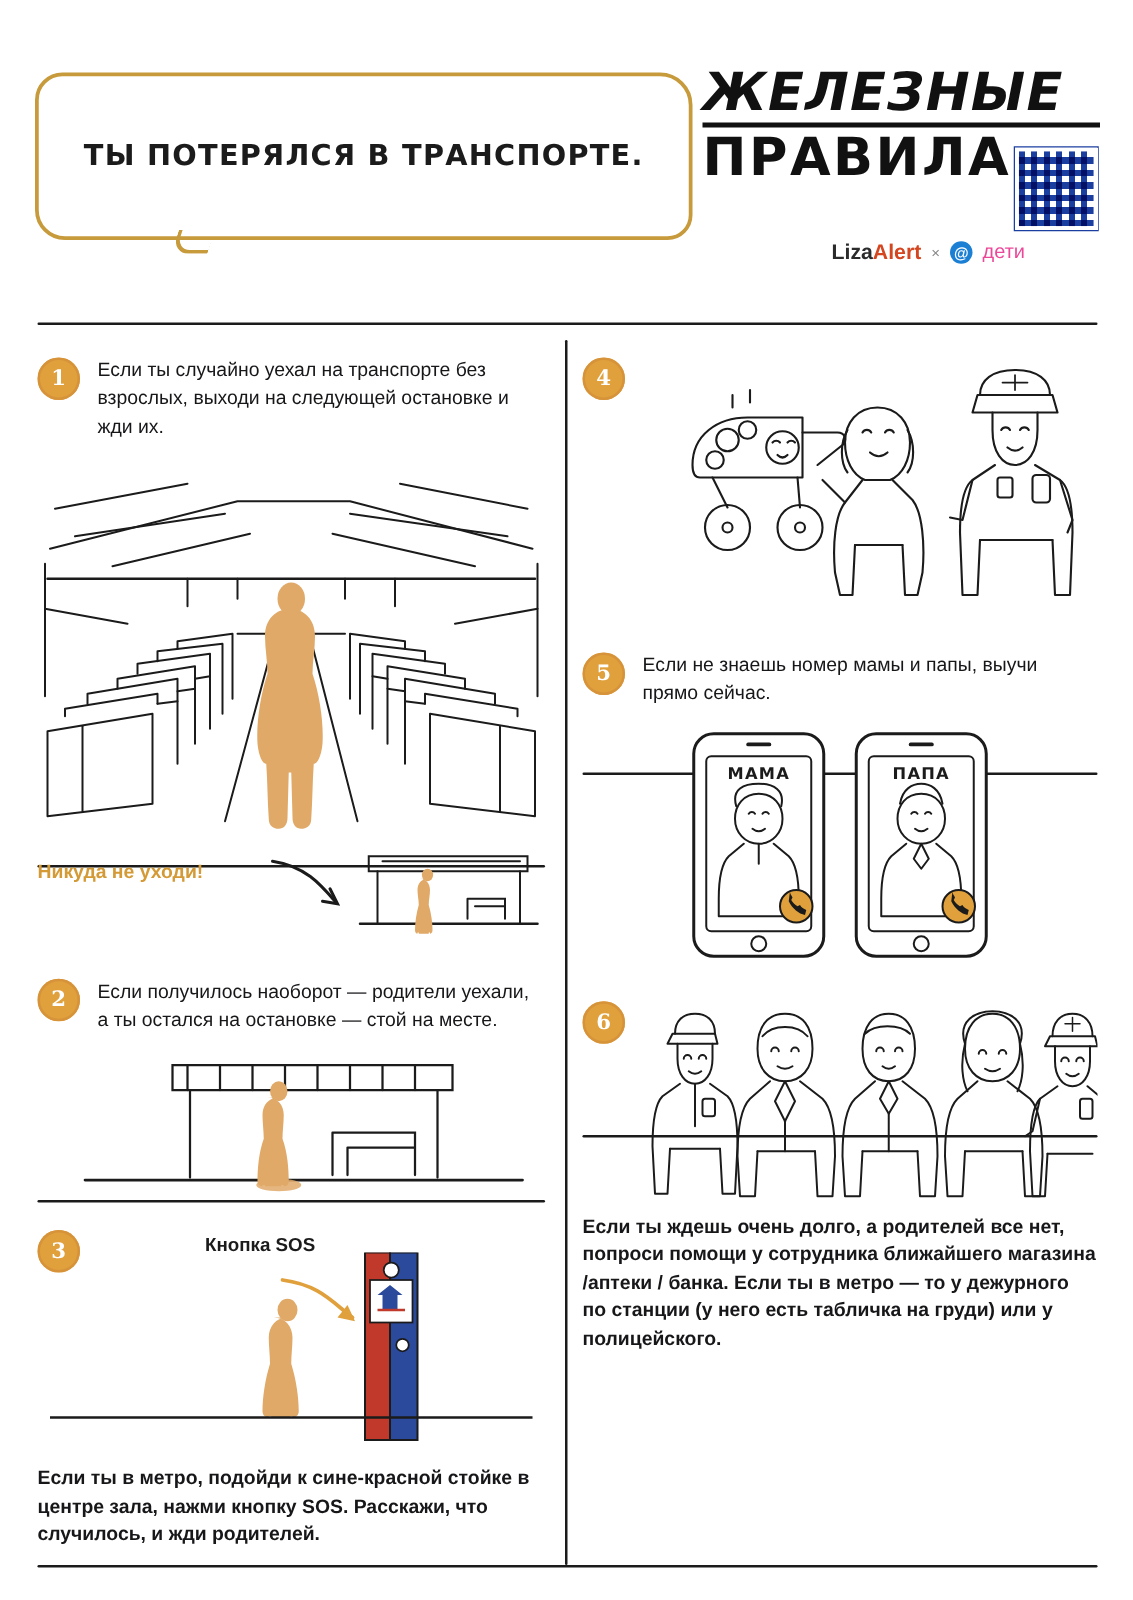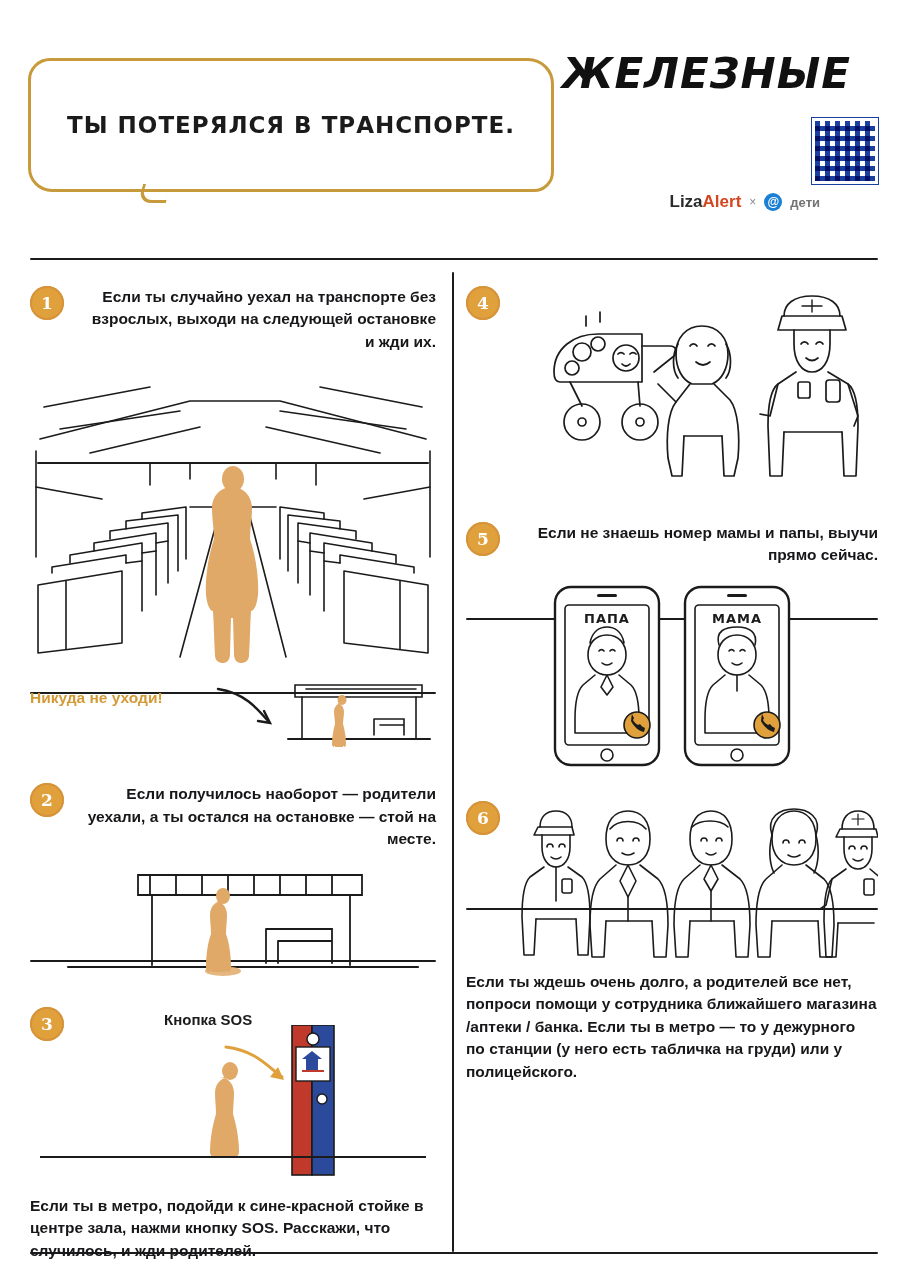--- a/index.html
+++ b/index.html
@@ -119,21 +119,21 @@
   .partners .x { color: #888; font-size: 12px; }
   .partners .deti-badge {
     width: 18px; height: 18px;
     border-radius: 50%;
     background: #1b7fd4;
     color: #fff;
     font-size: 12px;
     display: flex; align-items: center; justify-content: center;
     font-weight: bold;
   }
-  .partners .deti { font-weight: bold; color: #737373; font-size: 13px; }
+  .partners .deti { font-weight: normal; color: #ec4899; font-size: 16px; }
 
   
   .hrule {
     position: absolute;
     background: #1b1b1b;
     height: 2px;
     border-radius: 2px;
   }
   .vrule {
     position: absolute;
@@ -160,22 +160,21 @@
     font-family: "DejaVu Serif", serif;
     font-size: 17px;
     font-weight: bold;
     display: flex; align-items: center; justify-content: center;
     box-shadow: inset 0 0 0 2px #d6933a;
   }
   .step-text {
     font-size: 15.5px;
     line-height: 1.45;
     color: #17171a;
-    font-weight: 700;
-    text-align: right;
+    font-weight: 400;
   }
   .caption {
     font-size: 15.5px;
     line-height: 1.45;
     color: #17171a;
     font-weight: 600;
   }
   .note {
     color: #d39a36;
     font-weight: bold;
@@ -205,20 +204,21 @@
 
   <div class="header">
 
     <div class="title-bubble">
       <div class="t1">ТЫ ПОТЕРЯЛСЯ В ТРАНСПОРТЕ.</div>
     </div>
     <div class="bubble-tail"></div>
 
     <div class="brand">
       <div class="b1">ЖЕЛЕЗНЫЕ</div>
+      <div class="b2">ПРАВИЛА</div>
     </div>
 
     <div class="qr"></div>
 
     <div class="partners">
       <span class="liza"><span>Liza</span><span class="alert">Alert</span></span>
       <span class="x">×</span>
       <span class="deti-badge">@</span>
       <span class="deti">дети</span>
     </div>
@@ -429,58 +429,58 @@
 
     </div>
 
     <div class="step" style="margin-top:36px;">
       <div class="step-head">
         <div class="badge">5</div>
         <div class="step-text">Если не знаешь номер мамы и папы, выучи прямо сейчас.</div>
       </div>
 
       <div class="art" style="margin-top:16px; display:flex; justify-content:center; gap:18px;">
+        <div>
+          <svg width="112" height="186" viewBox="0 0 112 186">
+            <rect x="4" y="4" width="104" height="178" rx="16" fill="#fff" stroke="#1b1b1b" stroke-width="2.4"></rect>
+            <rect x="14" y="22" width="84" height="140" rx="4" fill="#fff" stroke="#1b1b1b" stroke-width="1.6"></rect>
+            <circle cx="56" cy="172" r="6" fill="none" stroke="#1b1b1b" stroke-width="1.6"></circle>
+            <rect x="46" y="11" width="20" height="3" rx="1.5" fill="#1b1b1b"></rect>
+            <text x="56" y="40" text-anchor="middle" class="phone-label" fill="#1b1b1b">МАМА</text>
+            <g fill="none" stroke="#1b1b1b" stroke-width="1.6" stroke-linecap="round" stroke-linejoin="round">
+              <path d="M56 52 c-12 0 -19 9 -19 20 c0 11 8 20 19 20 c11 0 19 -9 19 -20 c0 -11 -7 -20 -19 -20 z"></path>
+              <path d="M48 68 a3 3 0 0 1 5 0 M59 68 a3 3 0 0 1 5 0"></path>
+              <path d="M51 80 q5 4 10 0"></path>
+              <path d="M38 62 c-4 -14 6 -18 18 -18 c12 0 21 5 18 18"></path>
+              <path d="M44 92 L32 102 C26 108 24 122 24 136 L24 150 L88 150 L88 136 c0 -14 -2 -28 -8 -34 L68 92"></path>
+              <path d="M56 92 L56 108"></path>
+            </g>
+            <circle cx="86" cy="142" r="13" fill="#e0a03c" stroke="#1b1b1b" stroke-width="1.6"></circle>
+            <path d="M80 138 c3 6 8 10 13 11 l1 -4 c-2 -1 -4 -2 -5 -4 l-2 1 c-2 -1 -4 -3 -5 -5 l1 -2 c-1 -2 -2 -3 -2 -5 z" fill="#1b1b1b"></path>
+          </svg>
+        </div>
         <div>
           <svg width="112" height="186" viewBox="0 0 112 186">
             <rect x="4" y="4" width="104" height="178" rx="16" fill="#fff" stroke="#1b1b1b" stroke-width="2.4"></rect>
             <rect x="14" y="22" width="84" height="140" rx="4" fill="#fff" stroke="#1b1b1b" stroke-width="1.6"></rect>
             <circle cx="56" cy="172" r="6" fill="none" stroke="#1b1b1b" stroke-width="1.6"></circle>
             <rect x="46" y="11" width="20" height="3" rx="1.5" fill="#1b1b1b"></rect>
             <text x="56" y="40" text-anchor="middle" class="phone-label" fill="#1b1b1b">ПАПА</text>
             <g fill="none" stroke="#1b1b1b" stroke-width="1.6" stroke-linecap="round" stroke-linejoin="round">
               <path d="M56 52 c-12 0 -19 9 -19 20 c0 11 8 20 19 20 c11 0 19 -9 19 -20 c0 -11 -7 -20 -19 -20 z"></path>
               <path d="M48 68 a3 3 0 0 1 5 0 M59 68 a3 3 0 0 1 5 0"></path>
               <path d="M51 80 q5 4 10 0"></path>
               <path d="M39 60 c2 -12 10 -16 17 -16 c7 0 15 4 17 16"></path>
               <path d="M44 92 L32 102 C26 108 24 122 24 136 L24 150 L88 150 L88 136 c0 -14 -2 -28 -8 -34 L68 92"></path>
               <path d="M56 92 L50 104 L56 112 L62 104 L56 92"></path>
             </g>
             <circle cx="86" cy="142" r="13" fill="#e0a03c" stroke="#1b1b1b" stroke-width="1.6"></circle>
             <path d="M80 138 c3 6 8 10 13 11 l1 -4 c-2 -1 -4 -2 -5 -4 l-2 1 c-2 -1 -4 -3 -5 -5 l1 -2 c-1 -2 -2 -3 -2 -5 z" fill="#1b1b1b"></path>
           </svg>
         </div>
-        <div>
-          <svg width="112" height="186" viewBox="0 0 112 186">
-            <rect x="4" y="4" width="104" height="178" rx="16" fill="#fff" stroke="#1b1b1b" stroke-width="2.4"></rect>
-            <rect x="14" y="22" width="84" height="140" rx="4" fill="#fff" stroke="#1b1b1b" stroke-width="1.6"></rect>
-            <circle cx="56" cy="172" r="6" fill="none" stroke="#1b1b1b" stroke-width="1.6"></circle>
-            <rect x="46" y="11" width="20" height="3" rx="1.5" fill="#1b1b1b"></rect>
-            <text x="56" y="40" text-anchor="middle" class="phone-label" fill="#1b1b1b">МАМА</text>
-            <g fill="none" stroke="#1b1b1b" stroke-width="1.6" stroke-linecap="round" stroke-linejoin="round">
-              <path d="M56 52 c-12 0 -19 9 -19 20 c0 11 8 20 19 20 c11 0 19 -9 19 -20 c0 -11 -7 -20 -19 -20 z"></path>
-              <path d="M48 68 a3 3 0 0 1 5 0 M59 68 a3 3 0 0 1 5 0"></path>
-              <path d="M51 80 q5 4 10 0"></path>
-              <path d="M38 62 c-4 -14 6 -18 18 -18 c12 0 21 5 18 18"></path>
-              <path d="M44 92 L32 102 C26 108 24 122 24 136 L24 150 L88 150 L88 136 c0 -14 -2 -28 -8 -34 L68 92"></path>
-              <path d="M56 92 L56 108"></path>
-            </g>
-            <circle cx="86" cy="142" r="13" fill="#e0a03c" stroke="#1b1b1b" stroke-width="1.6"></circle>
-            <path d="M80 138 c3 6 8 10 13 11 l1 -4 c-2 -1 -4 -2 -5 -4 l-2 1 c-2 -1 -4 -3 -5 -5 l1 -2 c-1 -2 -2 -3 -2 -5 z" fill="#1b1b1b"></path>
-          </svg>
-        </div>
       </div>
     </div>
 
     <div class="step" style="margin-top:32px;">
       <div class="step-head">
         <div class="badge">6</div>
       </div>
 
       <div class="art" style="margin-top:-30px; margin-left:48px;">
         <svg width="364" height="160" viewBox="0 0 364 160">

